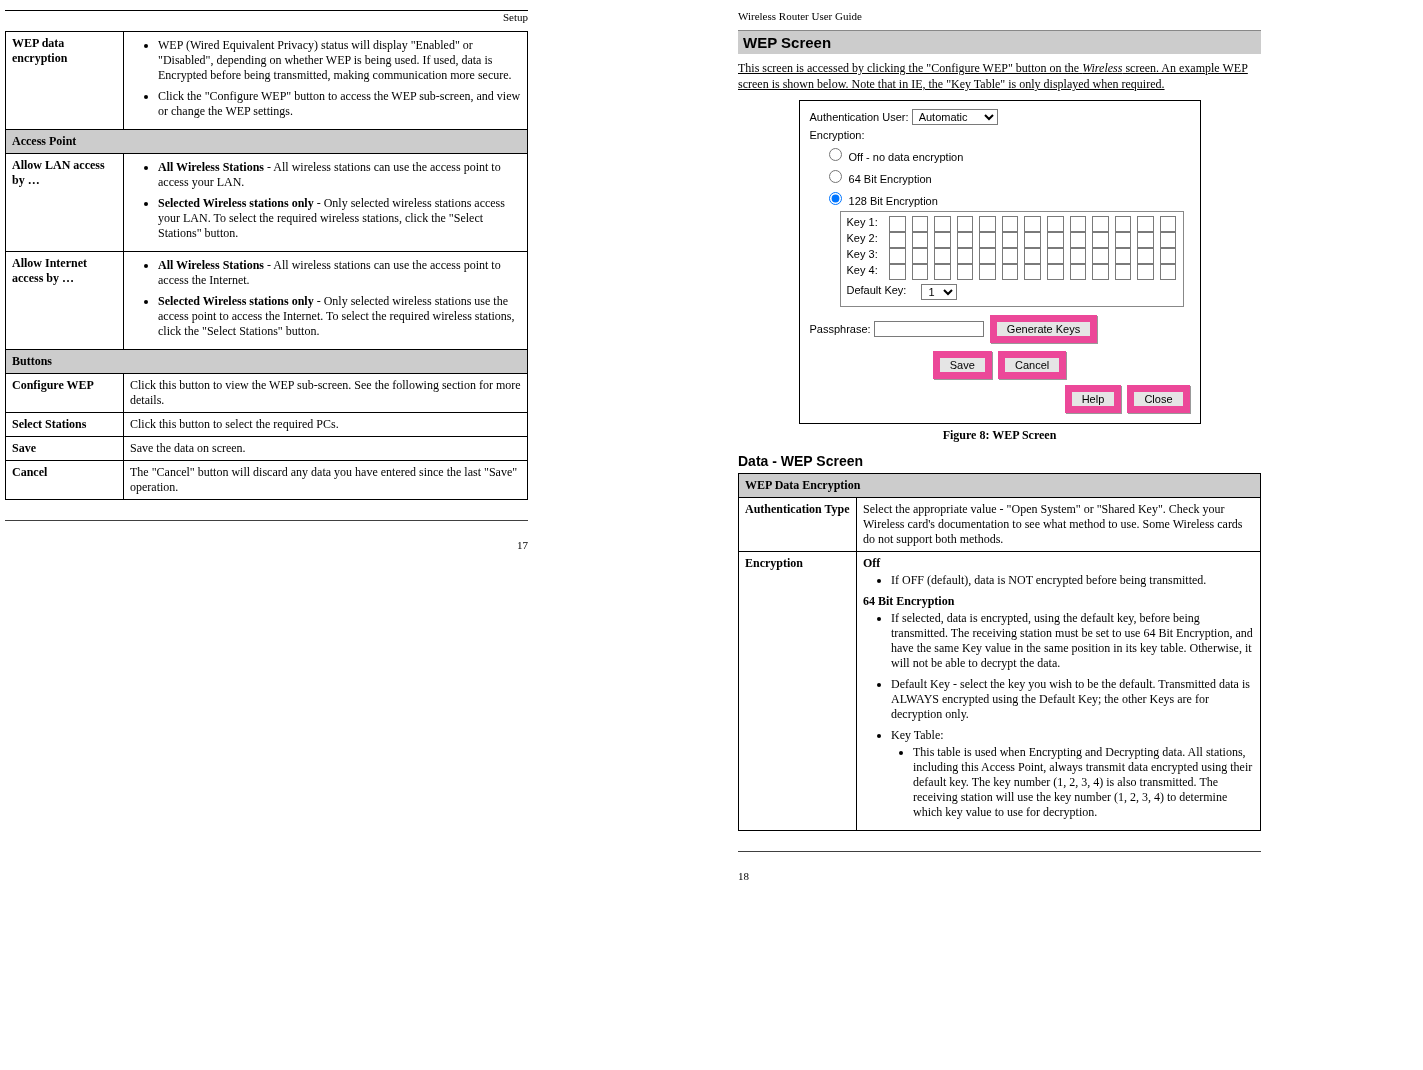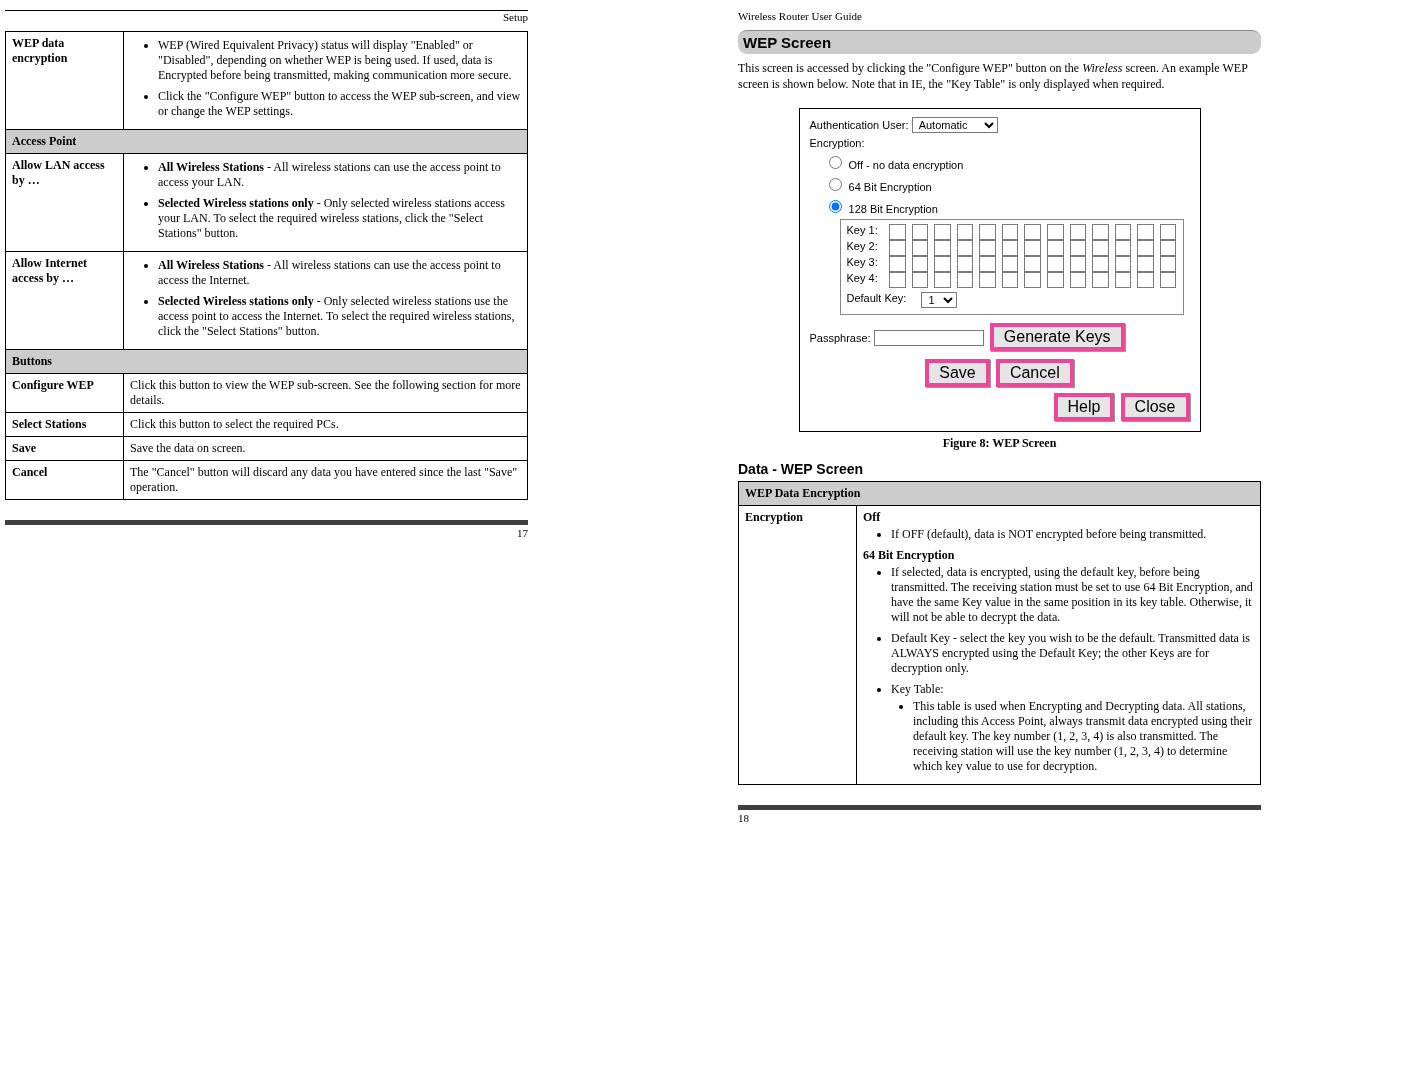--- a/index.html
+++ b/index.html
@@ -63,42 +63,41 @@
   }
   .section-title {
     background: #ccc;
     font-family: Arial, Helvetica, sans-serif;
     font-weight: bold;
     font-size: 15px;
     padding: 3px 5px;
     margin-top: 6px;
     margin-bottom: 6px;
     border-top: 1px solid #888;
-    border-radius: 9px;
   }
   .h3 {
     font-family: Arial, Helvetica, sans-serif;
     font-weight: bold;
     font-size: 14px;
     margin-top: 10px;
     margin-bottom: 4px;
   }
-  p { margin: 4px 0 16px 0; line-height: 1.35; }
+  p { margin: 4px 0 8px 0; line-height: 1.35; text-decoration: underline; }
   .figcap {
     text-align: center;
     font-weight: bold;
     font-size: 12px;
     margin: 4px 0 8px 0;
   }
   .pagenum {
     text-align: center;
     font-size: 11px;
     margin-top: 20px;
-    border-top: 5px solid #404040;
-    padding-top:2px;
+    border-top: 1px solid #404040;
+    padding-top:18px;
   }
   .page-right .pagenum { text-align:left; }
   .page-left .pagenum { text-align:right; }
   
   .shot-wrap { text-align:center; }
   .shot {
     display:inline-block;
     border: 1px solid #000;
     width: 400px;
     font-family: Tahoma, Arial, sans-serif;
@@ -133,24 +132,24 @@
     border:1px solid #888;
     padding:4px 6px 6px 6px;
     margin-left:30px;
     width: 330px;
   }
   .shot .keyrow { display:flex; align-items:flex-start; gap:6px; }
   .shot .keyrow .kl { width:40px; }
   .shot .kc { width:18px; height:16px; border:1px solid #7a7a7a; display:inline-block; box-sizing:border-box; }
   .shot .btn {
     display:inline-block;
-    border:4px solid #ec4899;
+    border:7px solid #ec4899;
     background:#e5e5e5;
     padding:1px 10px;
-    font-size:16px;
+    font-size:11px;
     box-shadow: 1px 1px 0 #999;
     cursor:default;
   }
   .shot .btnrow { text-align:center; margin-top:8px; }
   .shot .btnrow-r { text-align:right; margin-top:6px; }
   b.inline { font-weight:bold; }
   em.inline { font-style: italic; }
 </style>
 </head>
 <body>
@@ -340,20 +339,24 @@
     <div class="figcap">Figure 8: WEP Screen</div>
 
     <div class="h3">Data - WEP Screen</div>
 
     <table class="tbl">
       <tbody>
           <tr>
             <td class="section" colspan="2">WEP Data Encryption</td>
           </tr>
       <tr>
+        <td class="label">Authentication Type</td>
+        <td>Select the appropriate value - "Open System" or "Shared Key". Check your Wireless card's documentation to see what method to use. Some Wireless cards do not support both methods.</td>
+      </tr>
+      <tr>
         <td class="label">Encryption</td>
         <td>
           <div><b class="inline">Off</b></div>
           <ul class="b">
             <li>If OFF (default), data is NOT encrypted before being transmitted.</li>
           </ul>
           <div><b class="inline">64 Bit Encryption</b></div>
           <ul class="b">
             <li>If selected, data is encrypted, using the default key, before being transmitted. The receiving station must be set to use 64 Bit Encryption, and have the same Key value in the same position in its key table. Otherwise, it will not be able to decrypt the data.</li>
             <li>Default Key - select the key you wish to be the default. Transmitted data is ALWAYS encrypted using the Default Key; the other Keys are for decryption only.</li>

